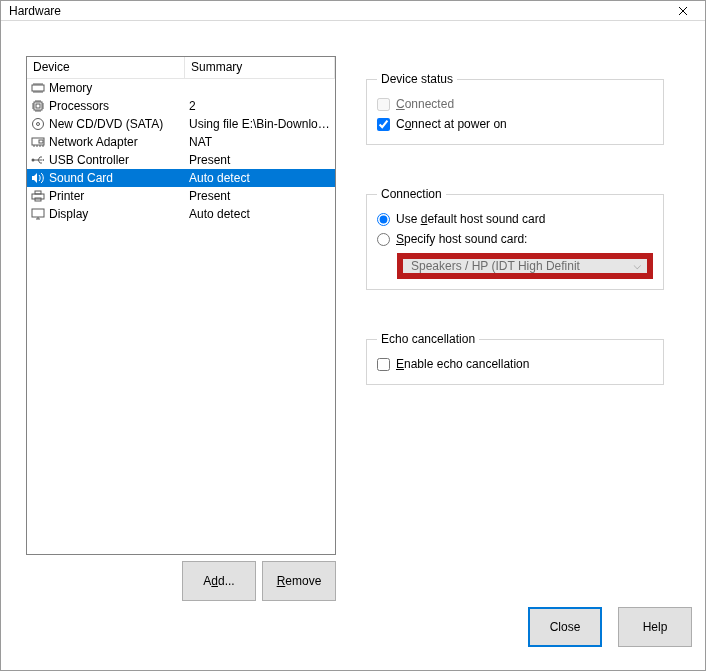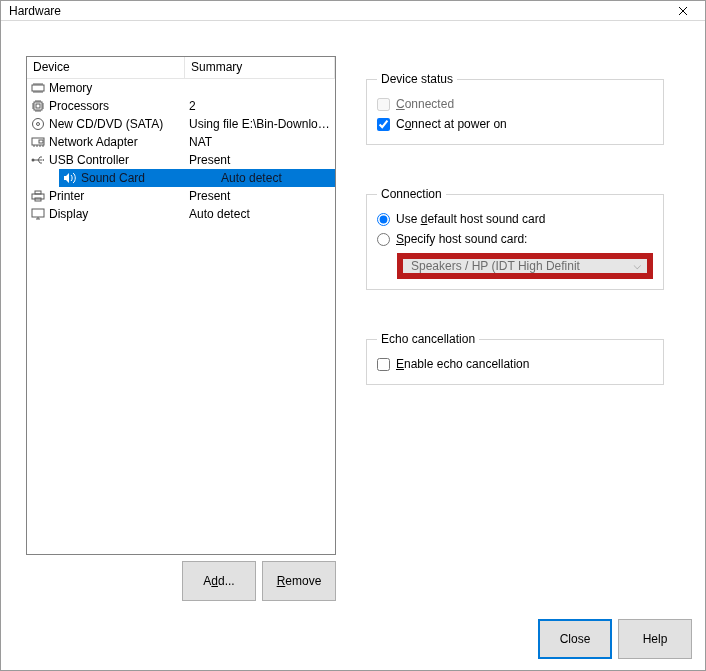--- a/index.html
+++ b/index.html
@@ -56,21 +56,21 @@
     border-right:1px solid #e5e5e5;
   }
   .col-dev { width:158px; }
   .col-sum { flex:1; }
   .rows {}
   .row {
     display:flex;
     height:18px;
     align-items:center;
   }
-  .row.sel { background:#0078d7; color:#0f172a;margin-left:32px; }
+  .row.sel { background:#0078d7; color:#ffffff; }
   .row .ic {
     width:18px; height:16px; display:flex; align-items:center; justify-content:center;
     margin-left:2px;
   }
   .row .dev { width:138px; padding-left:2px; white-space:nowrap; overflow:hidden; text-overflow:ellipsis; }
   .row .sum { flex:1; padding-left:4px; white-space:nowrap; overflow:hidden; text-overflow:ellipsis; }
 
   .left-btns {
     display:flex; justify-content:flex-end; gap:6px; margin-top:6px;
   }
@@ -107,22 +107,22 @@
     color:#6d6d6d;
     display:flex; align-items:center; justify-content:space-between;
     padding:0 6px 0 8px;
   }
   .combo .chev { font-size:10px; color:#9a9a9a; }
 
   .ul { text-decoration: underline; }
 
   .footer {
     position:absolute;
-    right:14px; bottom:12px;
-    display:flex; gap:6px;align-items:flex-end;
+    right:14px; bottom:24px;
+    display:flex; gap:16px;align-items:flex-end;
   }
   .footer .btn { min-width:74px; }
   .footer .btn.primary { border:1px solid #0078d7; box-shadow: inset 0 0 0 1px #0078d7; }
 
   svg { display:block; }
 </style>
 </head>
 <body>
 
 <div class="titlebar">

